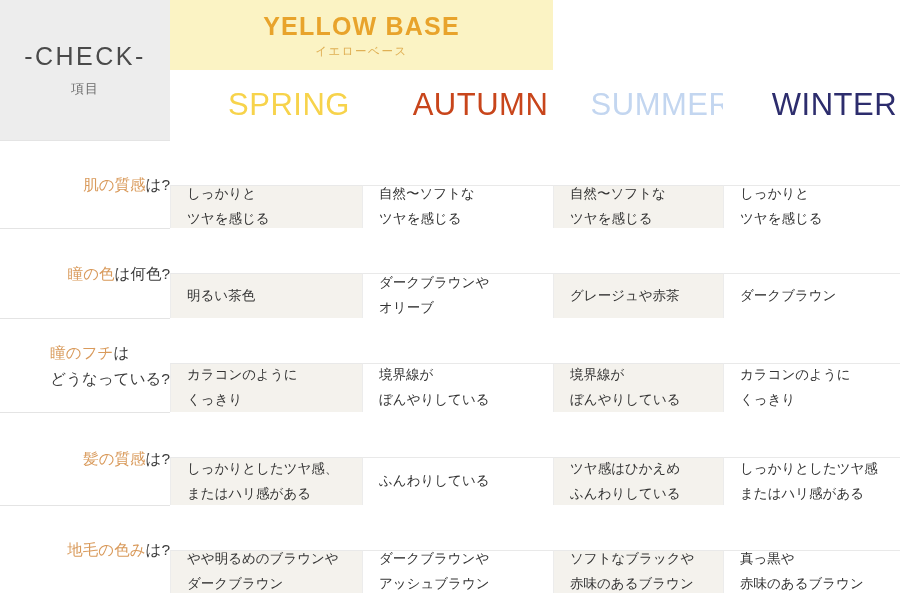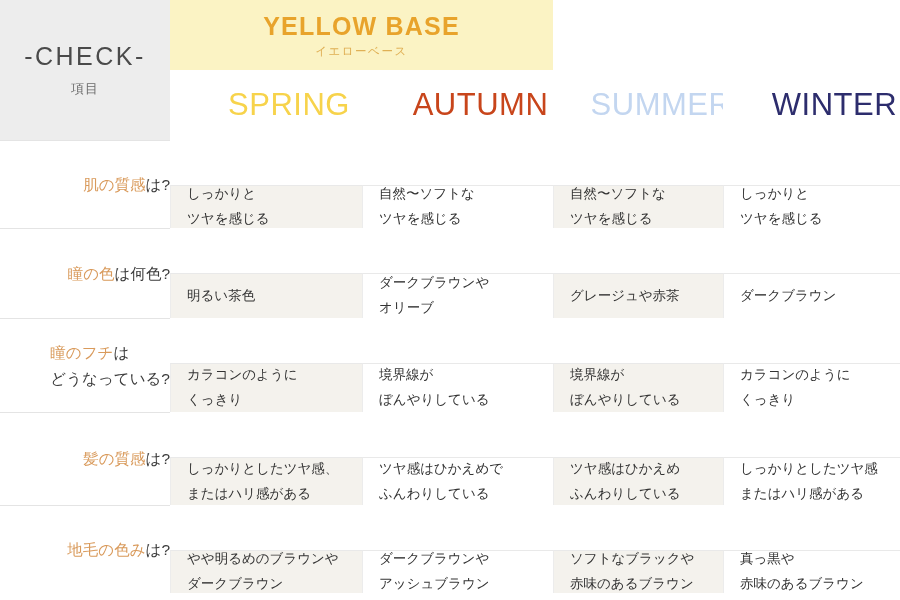--- a/index.html
+++ b/index.html
@@ -182,21 +182,20 @@
         <div>
           <div><span class="hl" style="display: inline;">髪の質感</span><span style="display: inline;">は?</span></div>
         </div>
       </div><div class="cell data tinted">
         <div>
           <span>しっかりとしたツヤ感、</span>
           <span>またはハリ感がある</span>
         </div>
       </div><div class="cell data">
         <div>
-          <span>ツヤ感はひかえめで</span>
           <span>ふんわりしている</span>
         </div>
       </div><div class="cell data tinted">
         <div>
           <span>ツヤ感はひかえめ</span>
           <span>ふんわりしている</span>
         </div>
       </div><div class="cell data">
         <div>
           <span>しっかりとしたツヤ感</span>

